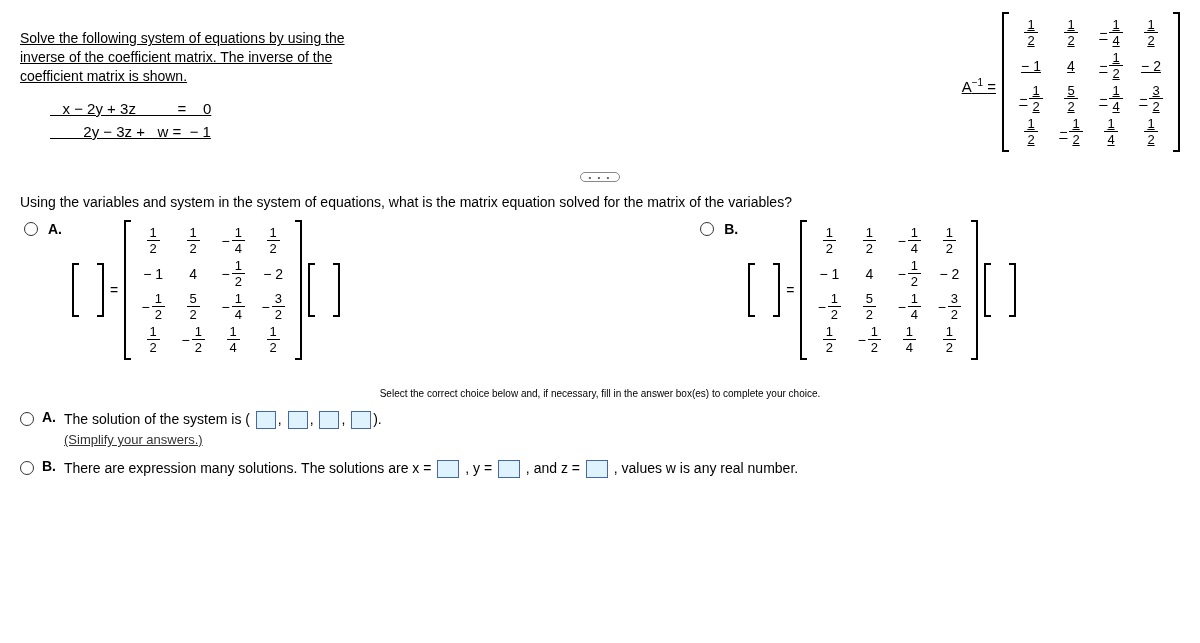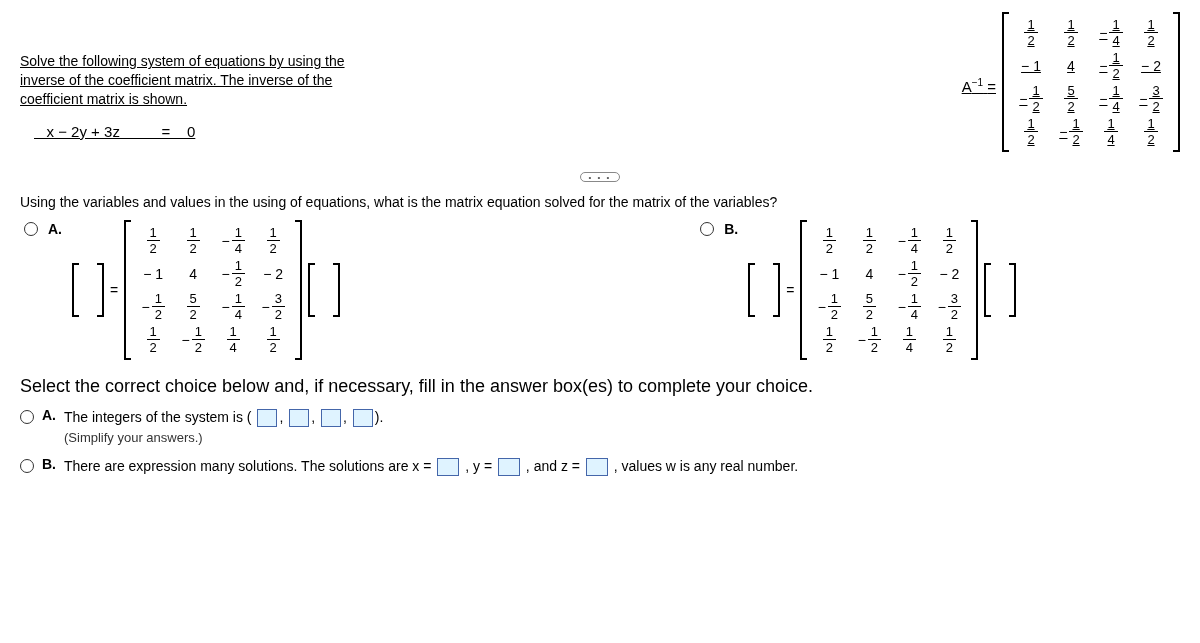--- a/index.html
+++ b/index.html
@@ -2,21 +2,21 @@
 <html><head>
   <meta charset="utf-8">
   <style>
     * { box-sizing: border-box; margin: 0; padding: 0; }
     body { font-family: Arial, Helvetica, sans-serif; font-size: 14px; color: #000; background: #fff; padding: 8px 20px; }
     .top { display: flex; justify-content: space-between; align-items: flex-end; margin-bottom: 20px; text-decoration: underline; }
     .prompt { max-width: 360px; line-height: 1.35; }
     .inv-block { display: flex; align-items: center; gap: 6px; margin-top: 4px; }
     .alabel { font-size: 15px; margin-top: 8px; }
     .sup { font-size: 10px; vertical-align: super; }
-    .eq-system { margin: 14px 0 12px 14px; font-size: 15px; }
+    .eq-system { margin: 14px 0 12px 30px; font-size: 15px; }
     .eq-system div { margin: 6px 0; font-family: Arial; white-space: pre; }
 
     .matrix { display: inline-flex; align-items: stretch; }
     .bracket { border: 2px solid #000; width: 7px; }
     .bracket.left { border-right: none; }
     .bracket.right { border-left: none; }
     .mbody { display: grid; grid-auto-rows: 1fr; padding: 4px 2px; }
     .mrow { display: flex; }
     .mcell { display: flex; align-items: center; justify-content: center; min-width: 40px; padding: 2px 6px; }
 
@@ -33,39 +33,40 @@
     .options { display: flex; gap: 360px; margin-left: 4px; margin-bottom: 14px; }
     .opt { display:flex; gap: 10px; align-items: flex-start; }
     .radio { width:14px; height:14px; border:1.5px solid #333; border-radius:50%; margin-top:2px; flex-shrink:0; }
     .opt-label { font-weight:bold; font-size:14px; margin-top:1px; }
 
     .mini-eq { display:flex; align-items:center; gap: 6px; }
     .small-box { display:inline-block; width: 32px; height: 54px; }
     .small-box .matrix { height:100%; }
     .small-box .mbody { min-height: 50px; min-width: 18px; }
 
-    .select-prompt { margin: 16px 0 10px; font-size: 18px; }
+    .select-prompt { margin: 28px 0 10px; font-size: 10px; text-align: center; }
 
     .choice { display:flex; gap:8px; align-items:flex-start; margin: 8px 0; font-size:14px; }
     .choice .radio { margin-top: 3px; }
     .choice-label { font-weight:bold; }
     .choice-body { line-height:1.5; }
-    .hint { color:#333; font-size:13px; }
+    .hint { color:#333; font-size:13px;text-decoration:underline; }
 
     .ans-box { display:inline-block; width:20px; height:18px; border:1px solid #46a; background:#dff3ff; vertical-align:middle; margin: 0 2px; }
     .ans-box.sm { width:22px; }
   </style>
 </head>
 <body>
 
 <div class="top">
   <div>
     <div class="prompt">Solve the following system of equations by using the inverse of the coefficient matrix. The inverse of the coefficient matrix is shown.</div>
     <div class="eq-system">
       <div>   x − 2y + 3z          =    0</div>
+      <div>        2y − 3z +   w =  − 1</div>
     </div>
   </div>
   <div class="inv-block">
     <span class="alabel"><span>A</span><span class="sup">−1</span> <span>=</span></span>
     <div class="matrix" id="inv-matrix">
       <div class="bracket left"></div>
       <div class="mbody">
           <div class="mrow">
             <div class="mcell">
               <span class="neg">
@@ -190,21 +191,21 @@
         </div>
       <div class="bracket right"></div>
     </div>
   </div>
 </div>
 
 <div class="divider">
     <span>• • •</span>
   </div>
 
-<div class="q1">Using the variables and values in the using of equations, what is the matrix equation solved for the matrix of the variables?</div>
+<div class="q1">Using the variables and system in the system of equations, what is the matrix equation solved for the matrix of the variables?</div>
 
 <div class="options">
   <div class="opt">
     <div class="radio"></div>
     <div class="opt-label">A.</div>
     <div class="mini-eq">
       <div class="small-box"><div class="matrix">
             <div class="bracket left"></div>
             <div class="mbody"></div>
             <div class="bracket right"></div>
@@ -490,21 +491,21 @@
     </div>
   </div>
 </div>
 
 <div class="select-prompt">Select the correct choice below and, if necessary, fill in the answer box(es) to complete your choice.</div>
 
 <div class="choice">
   <div class="radio"></div>
   <div class="choice-label">A.</div>
   <div class="choice-body">
-    <span>The integers of the system is (</span>
+    <span>The solution of the system is (</span>
     <span class="ans-box"></span><span>,</span>
     <span class="ans-box"></span><span>,</span>
     <span class="ans-box"></span><span>,</span>
     <span class="ans-box"></span><span>).</span>
     <div class="hint">(Simplify your answers.)</div>
   </div>
 </div>
 
 <div class="choice">
   <div class="radio"></div>

